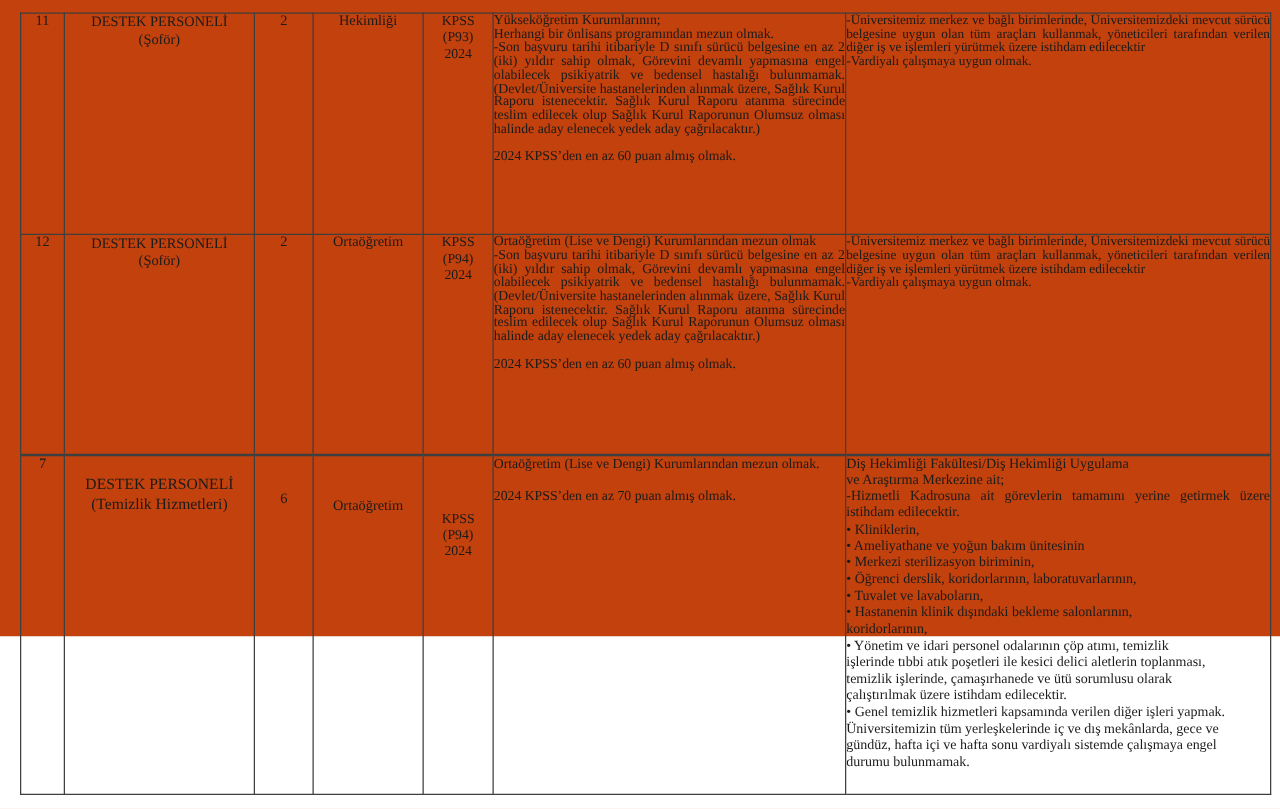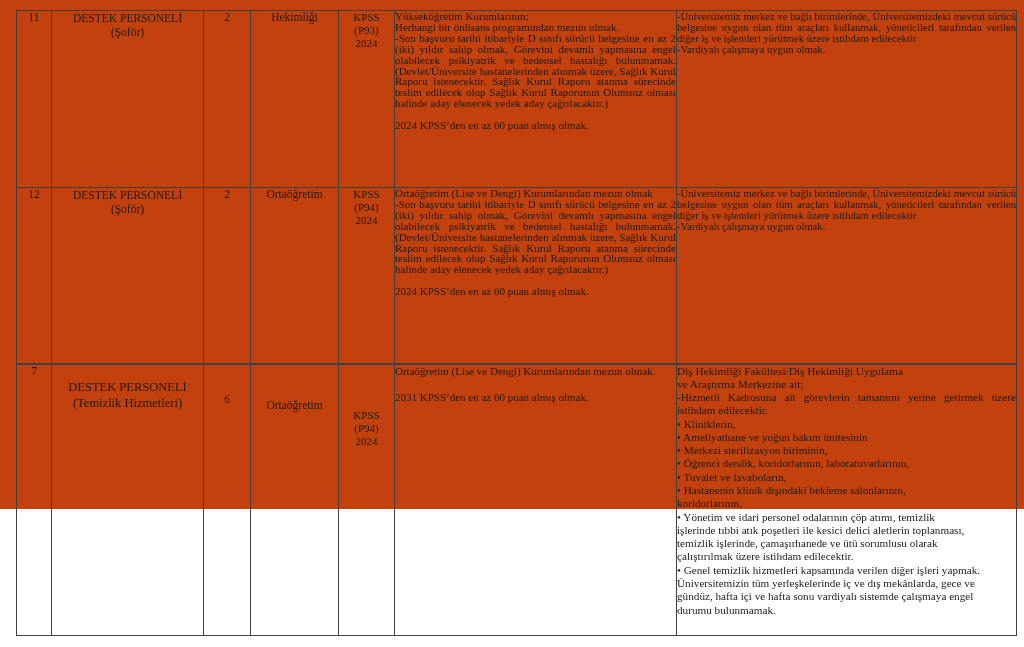--- a/index.html
+++ b/index.html
@@ -158,21 +158,21 @@
         <td class="pos-cell"><span>DESTEK PERSONELİ
 (Temizlik Hizmetleri)</span></td>
         <td class="cnt-cell"><span>6</span></td>
         <td class="edu-cell"><span>Ortaöğretim</span></td>
         <td class="kpss-cell"><span>KPSS
 (P94)
 2024</span></td>
         <td class="req-cell">
             <div class="req-text">Ortaöğretim (Lise ve Dengi) Kurumlarından mezun olmak.
 
-2031 KPSS’den en az 60 puan almış olmak.</div>
+2024 KPSS’den en az 70 puan almış olmak.</div>
           </td>
         <td class="dut-cell">
           <div class="dut-heading">Diş Hekimliği Fakültesi/Diş Hekimliği Uygulama
 ve Araştırma Merkezine ait;</div>
           <div class="dut-text">-Hizmetli Kadrosuna ait görevlerin tamamını yerine getirmek üzere istihdam edilecektir.
 • Kliniklerin,
 • Ameliyathane ve yoğun bakım ünitesinin
 • Merkezi sterilizasyon biriminin,
 • Öğrenci derslik, koridorlarının, laboratuvarlarının,
 • Tuvalet ve lavaboların,

